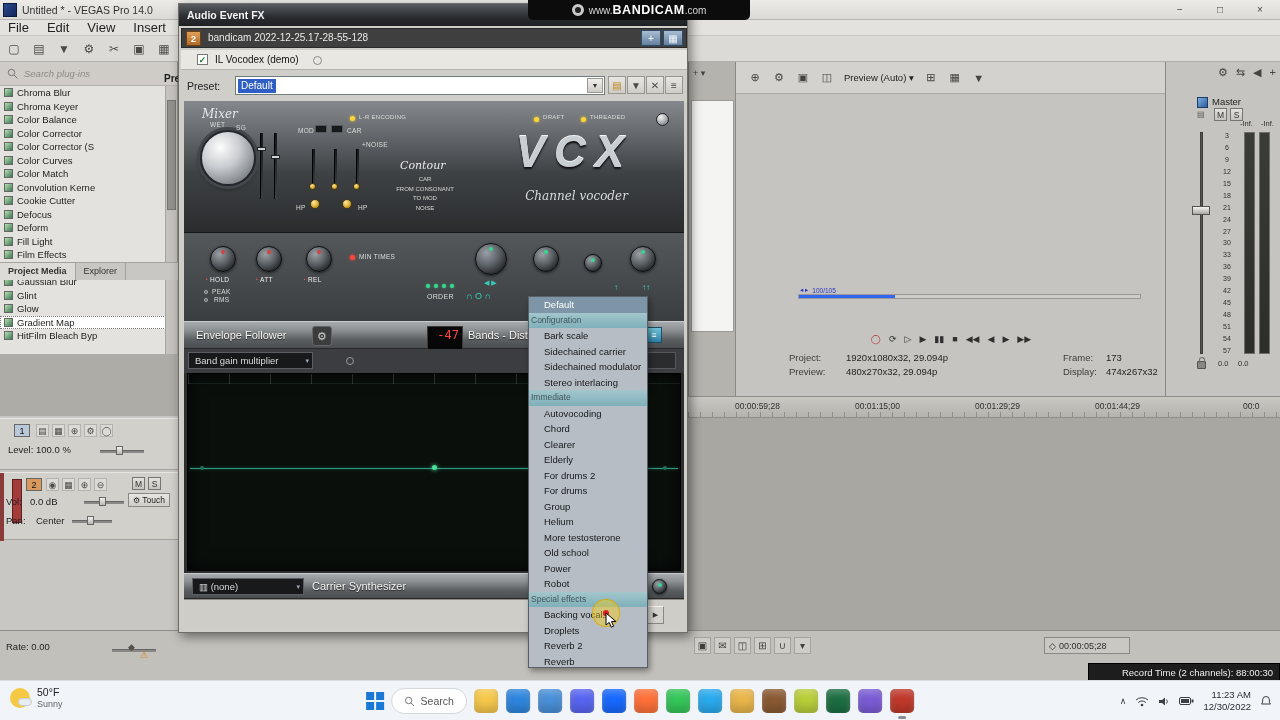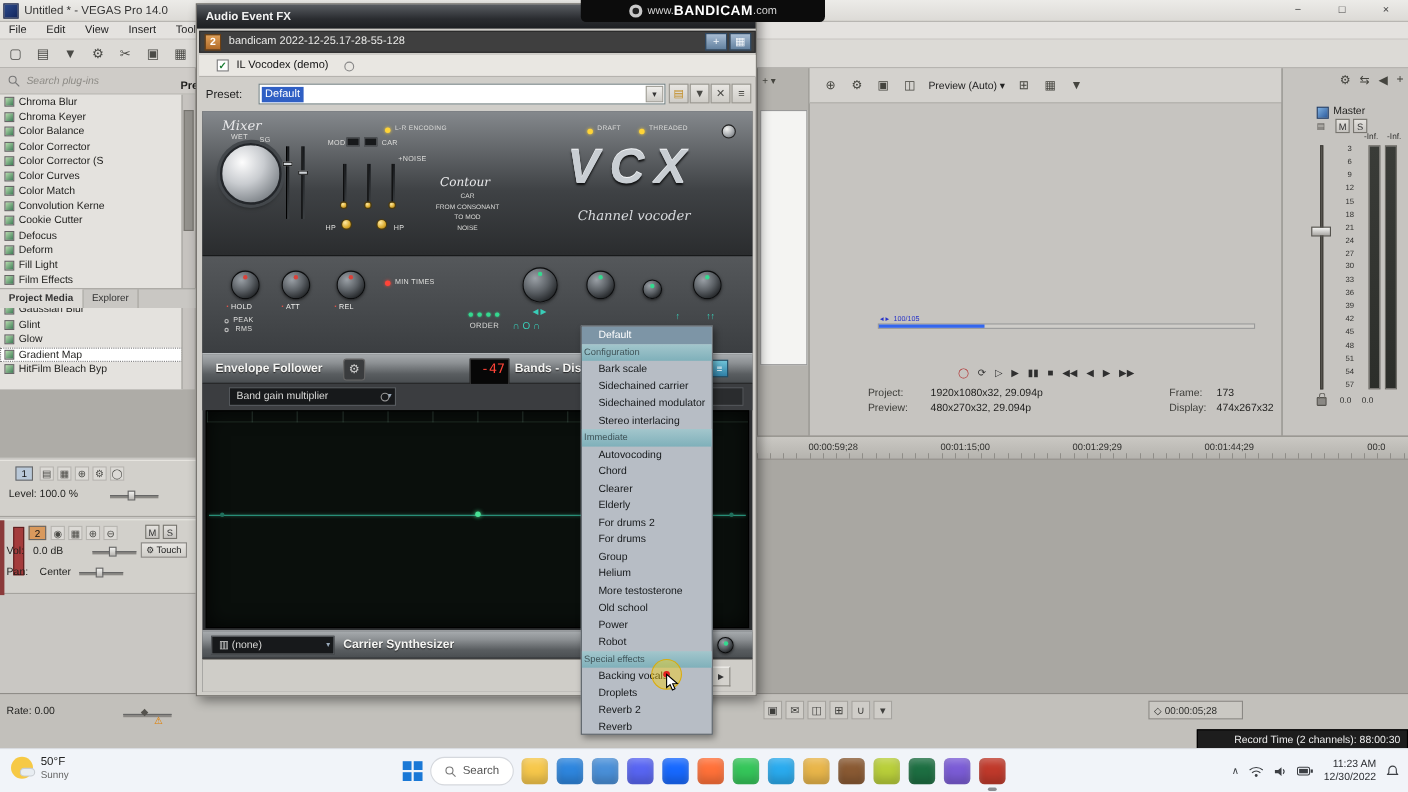--- a/index.html
+++ b/index.html
@@ -5,21 +5,21 @@
 *{margin:0;padding:0;box-sizing:border-box}
 body{font-family:"Liberation Sans",sans-serif;background:#666}
 #screen{position:relative;width:1280px;height:720px;background:#aeaca7;overflow:hidden;font-size:10px;color:#222}
 .abs{position:absolute}
 
 .titlebar{background:linear-gradient(#ecebe8,#dcdad6);border-bottom:1px solid #b8b6b2}
 .appico{width:14px;height:14px;background:linear-gradient(135deg,#2b4a8c,#14265c);border:1px solid #0d1a40}
 .winctl{display:flex;height:20px}
 .winctl span{width:40px;text-align:center;line-height:20px;font-size:10px;color:#444}
 .menubar{background:#e4e2df;display:flex;gap:18px;align-items:center;padding-left:8px;border-bottom:1px solid #c8c6c2}
-.menu-item{font-size:10px;color:#222}
+.menu-item{font-size:13px;color:#222}
 .toolbar{background:#dcdad6;border-bottom:1px solid #b2b0ac;display:flex;gap:5px;align-items:center;padding-left:4px}
 .tbi{width:20px;height:20px;display:inline-flex;align-items:center;justify-content:center;font-size:12px;color:#4a4a46}
 
 .bandibar{display:flex;align-items:center;justify-content:center;background:#0c0c0c;border-radius:0 0 5px 5px;z-index:70}
 .bandico{width:12px;height:12px;border-radius:50%;border:3px solid #c9c9c9;background:#222;margin-right:5px}
 .bprefix,.bsuffix{font-size:10px;color:#d6d6d6}
 .bbrand{font-size:12.5px;font-weight:bold;color:#fff;letter-spacing:.5px}
 
 .leftpanel{background:#d6d4d0;border-right:1px solid #96948f}
 .searchrow{position:relative;height:24px;background:#cfccc8;border-bottom:1px solid #b5b3ae}
@@ -85,21 +85,21 @@
 .roundbtn{position:absolute;border-radius:50%;background:radial-gradient(circle at 35% 30%,#f4f4f2,#9fa3a7 60%,#5c6064);border:1px solid #222}
 .knsec{position:absolute;left:0;top:132px;width:500px;height:88px;background:linear-gradient(#55585b,#3b3e41)}
 .kn{position:absolute;border-radius:50%;background:radial-gradient(circle at 35% 30%,#9aa0a6,#5b6065 45%,#2b2e31 75%,#17191b);border:1px solid #0c0d0e;box-shadow:0 1px 3px rgba(0,0,0,.6)}
 .kn i{position:absolute;width:4px;height:4px;border-radius:50%;background:var(--pc,#d9423a);top:3px;left:50%;margin-left:-2px}
 .klabel{position:absolute;font-size:6.5px;color:#ececea;letter-spacing:.3px}
 .klabel::before{content:"▪";color:#e2574d;font-size:5px;margin-right:2px;vertical-align:1px}
 .teal{color:#39cdb8}
 .gdot{position:absolute;width:4px;height:4px;border-radius:50%;background:#35d98f;box-shadow:0 0 2px #35d98f}
 .ringsm{position:absolute;width:4px;height:4px;border:1px solid #bbb;border-radius:50%}
 .envbar,.carbar{position:absolute;left:0;width:500px;background:linear-gradient(#a7abae,#8d9194 30%,#595d60 70%,#4a4e51);border-top:1px solid #c6cacd;border-bottom:1px solid #26282a}
-.envlbl{position:absolute;font-size:11px;font-weight:bold;color:#f4f4f2;text-shadow:0 1px 1px #222}
+.envlbl{position:absolute;font-size:11px;font-weight:normal;color:#f4f4f2;text-shadow:0 1px 1px #222}
 .gearbtn{position:absolute;width:20px;height:20px;background:#3a3c3e;border:1px solid #666;border-radius:3px;color:#ccc;font-size:11px;text-align:center;line-height:19px}
 .leddisp{position:absolute;background:#070707;border:1px solid #3a3a3a;color:#ff4438;font-family:"DejaVu Sans Mono",monospace;font-size:12px;text-align:right;padding:1px 3px}
 .tealbtn{position:absolute;width:16px;height:16px;background:linear-gradient(#6fc3d8,#2f7fa5);border:1px solid #1d4d66;color:#fff;font-size:9px;text-align:center;line-height:15px}
 .bandrow{position:absolute;left:0;top:248px;width:500px;height:24px;background:#3b3d40}
 .ddark{position:absolute;background:#17191b;border:1px solid #5a5e62;color:#dadad8;font-size:9.5px;line-height:15px;padding:0 14px 0 6px;white-space:nowrap}
 .ddark::after{content:"▾";position:absolute;right:3px;top:0;font-size:7px;color:#9ab}
 .graph{position:absolute;left:3px;top:272px;width:494px;height:198px;background:#0a0f0c;border:1px solid #000;box-shadow:inset 0 0 18px rgba(0,0,0,.8)}
 .graph::before{content:"";position:absolute;left:0;top:0;right:0;height:9px;background:repeating-linear-gradient(90deg,rgba(120,160,140,.25) 0 1px,transparent 1px 41px);border-bottom:1px solid rgba(120,160,140,.15)}
 .ghline{position:absolute;left:2px;right:2px;top:94px;height:1px;background:#2c9a82;box-shadow:0 0 3px rgba(70,220,170,.5)}
 .gdot2{position:absolute;width:5px;height:5px;border-radius:50%;background:#49e095;box-shadow:0 0 4px #49e095}
@@ -600,21 +600,21 @@
 
       <div class="envbar" style="top:220px;height:28px">
         <span class="envlbl" style="left:12px;top:7px">Envelope Follower</span>
         <span class="gearbtn" style="left:128px;top:4px">⚙</span>
         <span class="leddisp" style="left:243px;top:4px;width:36px;height:32px">-47</span>
         <span class="envlbl" style="left:284px;top:7px">Bands - Dist</span>
         <span class="tealbtn" style="left:462px;top:5px">≡</span>
       </div>
 
       <div class="bandrow">
-        <span class="ddark" style="left:24px;top:3px;width:152px;height:17px">Band gain multiplier</span>
+        <span class="ddark" style="left:4px;top:3px;width:125px;height:17px">Band gain multiplier</span>
         <span class="ringsm" style="left:162px;top:8px;width:8px;height:8px;border-color:#999"></span>
         <span class="abs" style="left:452px;top:3px;width:40px;height:17px;background:#2a2c2e;border:1px solid #55585c"></span>
       </div>
 
       <div class="graph">
         <span class="ghline"></span>
         <span class="gdot3" style="left:12px;top:92px"></span>
         <span class="gdot2" style="left:244px;top:91px"></span>
         <span class="gdot3" style="left:475px;top:92px"></span>
       </div>

